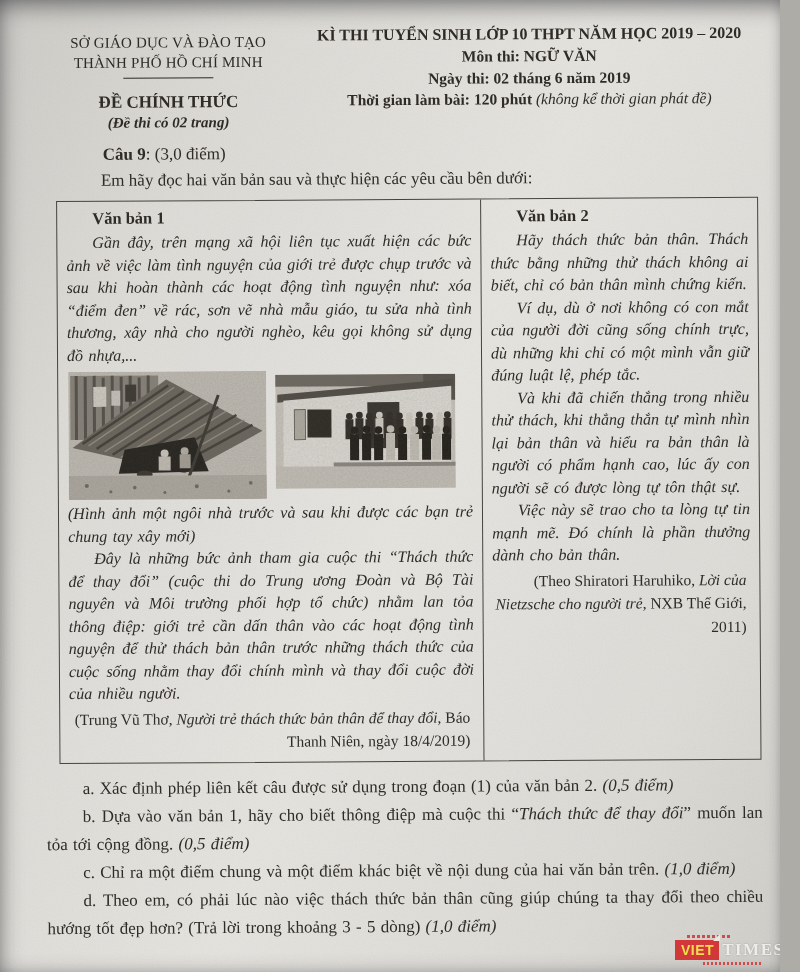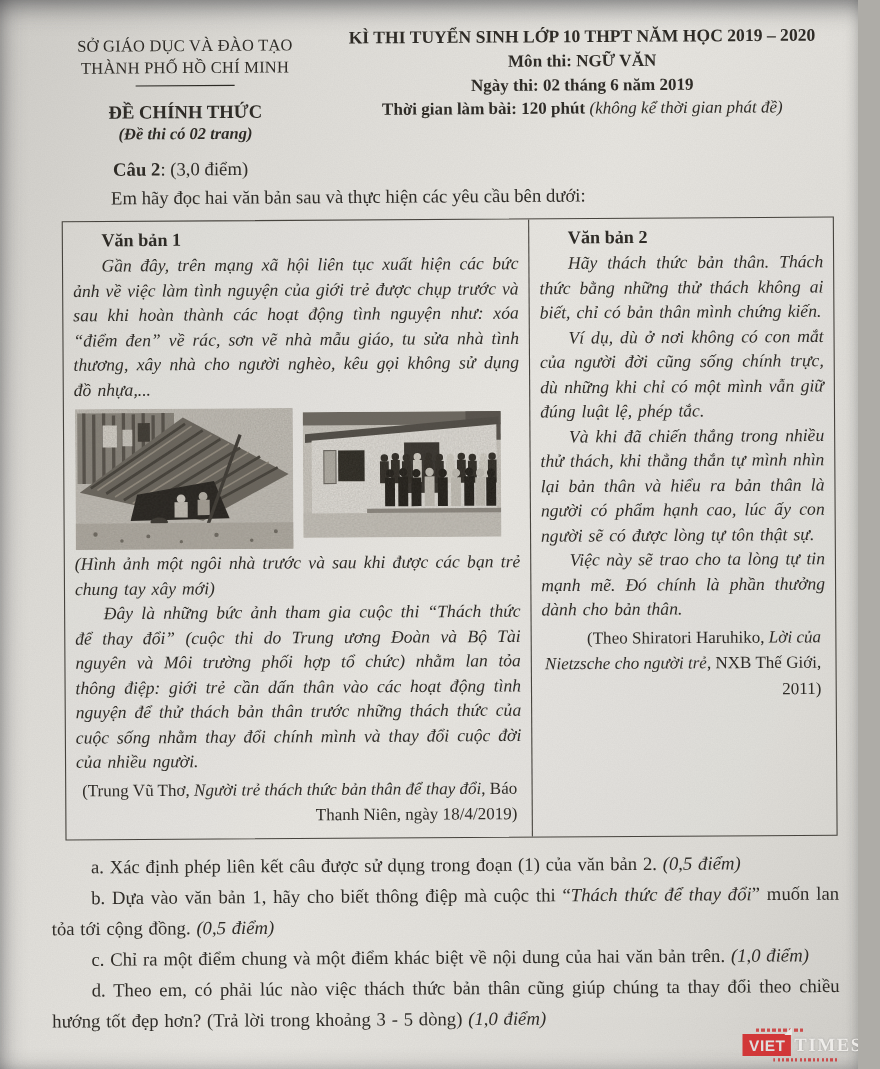--- a/index.html
+++ b/index.html
@@ -42,21 +42,21 @@
   .cite i{font-style:italic;}
 
   .questions{margin:11px 0 0 0;}
   .q-item{font-size:17px;line-height:28px;text-align:justify;text-indent:36px;margin:0;word-spacing:1px;}
   .q-points,.q-quote{font-style:italic;}
 
   .logo{position:absolute;right:5px;bottom:7px;opacity:.92;width:100px;}
   .logo-top-line{height:3px;width:44px;margin:0 0 2px 12px;
     background:repeating-linear-gradient(90deg,#cf4343 0 3px,transparent 3px 5px);}
   .logo-main{display:flex;align-items:center;}
-  .logo-box{position:relative;background:#d62a2c;color:#e5e5e5;font-family:"Liberation Sans","DejaVu Sans",sans-serif;
+  .logo-box{position:relative;background:#d62a2c;color:#fde047;font-family:"Liberation Sans","DejaVu Sans",sans-serif;
     font-weight:bold;font-size:14px;letter-spacing:.5px;padding:3px 5px 3px 6px;line-height:14px;}
   .logo-flag{position:absolute;top:-6px;right:-1px;width:0;height:0;
     border-left:7px solid transparent;border-bottom:7px solid #f2efec;}
   .logo-times{color:#f6f4f1;font-family:"Liberation Serif","DejaVu Serif",serif;font-weight:bold;
     font-size:17px;letter-spacing:1.5px;margin-left:3px;text-shadow:0 0 2px rgba(110,110,112,.55);}
   .logo-bottom-line{height:3px;width:58px;margin:2px 0 0 28px;
     background:repeating-linear-gradient(90deg,#cf4343 0 2px,transparent 2px 4px);}
 </style>
 </head>
 <body>
@@ -78,21 +78,21 @@
         <div class="exam-sub">Môn thi: NGỮ VĂN</div>
         <div class="exam-sub">Ngày thi: 02 tháng 6 năm 2019</div>
         <div class="exam-sub">
           <span>Thời gian làm bài: 120 phút</span>
           <span class="exam-note">(không kể thời gian phát đề)</span>
         </div>
       </div>
     </div>
 
     <div class="q1">
-      <span class="b">Câu 2</span><span>: (3,0 điểm)</span>
+      <span class="b">Câu 9</span><span>: (3,0 điểm)</span>
     </div>
     <div class="intro">Em hãy đọc hai văn bản sau và thực hiện các yêu cầu bên dưới:</div>
 
     <div class="vb-table">
 
       <div class="vb-col vb-col1">
         <div class="vb-title">Văn bản 1</div>
         <p class="vb-p">Gần đây, trên mạng xã hội liên tục xuất hiện các bức ảnh về việc làm tình nguyện của giới trẻ được chụp trước và sau khi hoàn thành các hoạt động tình nguyện như: xóa “điểm đen” về rác, sơn vẽ nhà mẫu giáo, tu sửa nhà tình thương, xây nhà cho người nghèo, kêu gọi không sử dụng đồ nhựa,...</p>
 
         <div class="photos">

